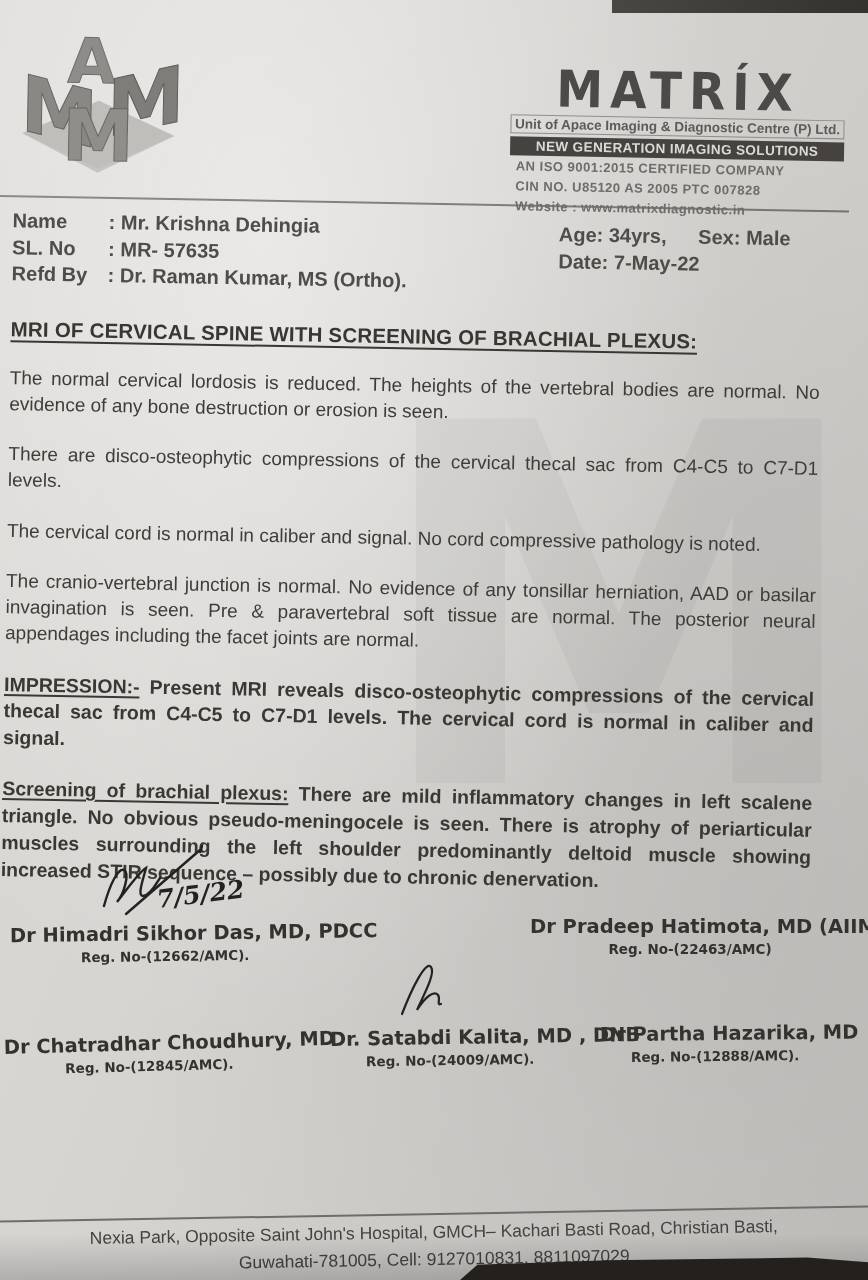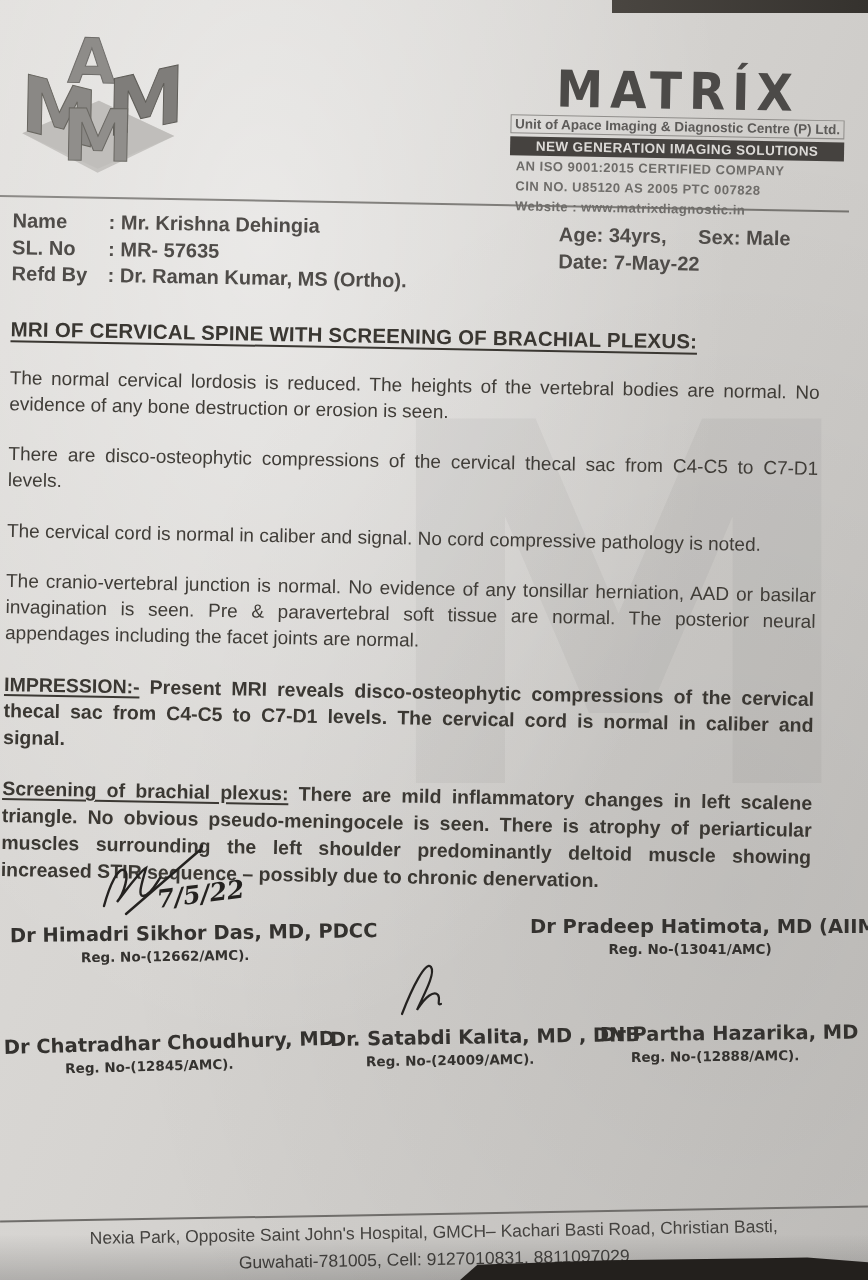--- a/index.html
+++ b/index.html
@@ -147,21 +147,21 @@
     </g>
   </svg>
 
   <div class="doc" style="left:10px;top:922px;width:310px;transform:rotate(-0.8deg);">
     <div class="dname">Dr Himadri Sikhor Das, MD, PDCC</div>
     <div class="dreg">Reg. No-(12662/AMC).</div>
   </div>
 
   <div class="doc" style="left:530px;top:915px;width:320px;">
     <div class="dname">Dr Pradeep Hatimota, MD (AIIMS)</div>
-    <div class="dreg">Reg. No-(13041/AMC)</div>
+    <div class="dreg">Reg. No-(22463/AMC)</div>
   </div>
 
   <div class="doc" style="left:4px;top:1032px;width:290px;transform:rotate(-1.6deg);">
     <div class="dname">Dr Chatradhar Choudhury, MD</div>
     <div class="dreg">Reg. No-(12845/AMC).</div>
   </div>
 
   <div class="doc" style="left:330px;top:1026px;width:240px;transform:rotate(-0.9deg);">
     <div class="dname">Dr. Satabdi Kalita, MD , DNB</div>
     <div class="dreg">Reg. No-(24009/AMC).</div>

